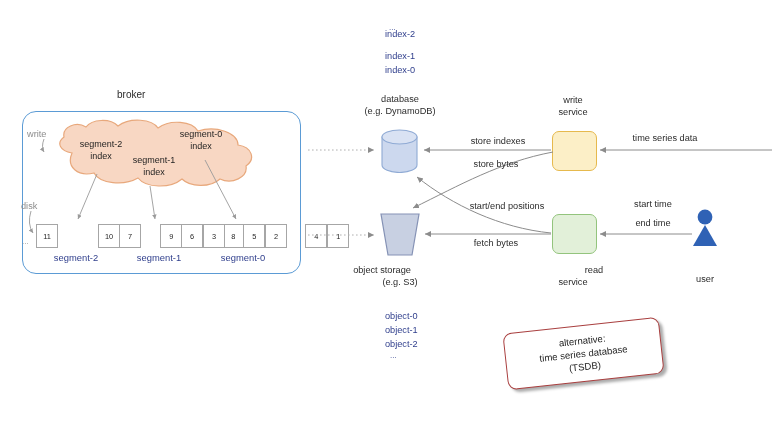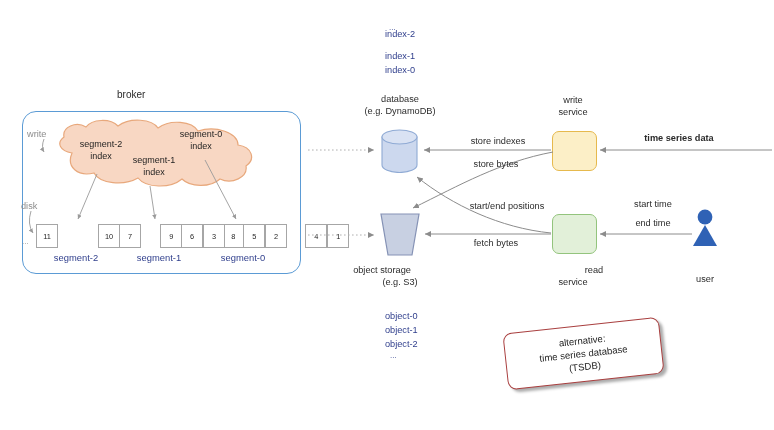--- a/index.html
+++ b/index.html
@@ -263,21 +263,21 @@
 
     <path d="M692,234 L600,234" stroke="#8c8c8c" stroke-width="1" fill="none" marker-end="url(#ah)"></path>
 
     <path d="M772,150 L600,150" stroke="#8c8c8c" stroke-width="1" fill="none" marker-end="url(#ah)"></path>
   </svg>
 
   <div class="lbl" style="left:443px; top:135px; width:110px;">store indexes</div>
   <div class="lbl" style="left:441px; top:158px; width:110px;">store bytes</div>
   <div class="lbl" style="left:432px; top:200px; width:150px;">start/end positions</div>
   <div class="lbl" style="left:441px; top:237px; width:110px;">fetch bytes</div>
-  <div class="lbl" style="left:624px; top:132px; width:110px;font-weight:bold;">time series data</div>
+  <div class="lbl" style="left:610px; top:132px; width:110px;">time series data</div>
   <div class="lbl" style="left:608px; top:198px; width:90px;">start time</div>
   <div class="lbl" style="left:608px; top:217px; width:90px;">end time</div>
 
   <div id="alt-note">
     <div class="inner">
       <div>alternative:</div>
       <div>time series database</div>
       <div>(TSDB)</div>
     </div>
   </div>

